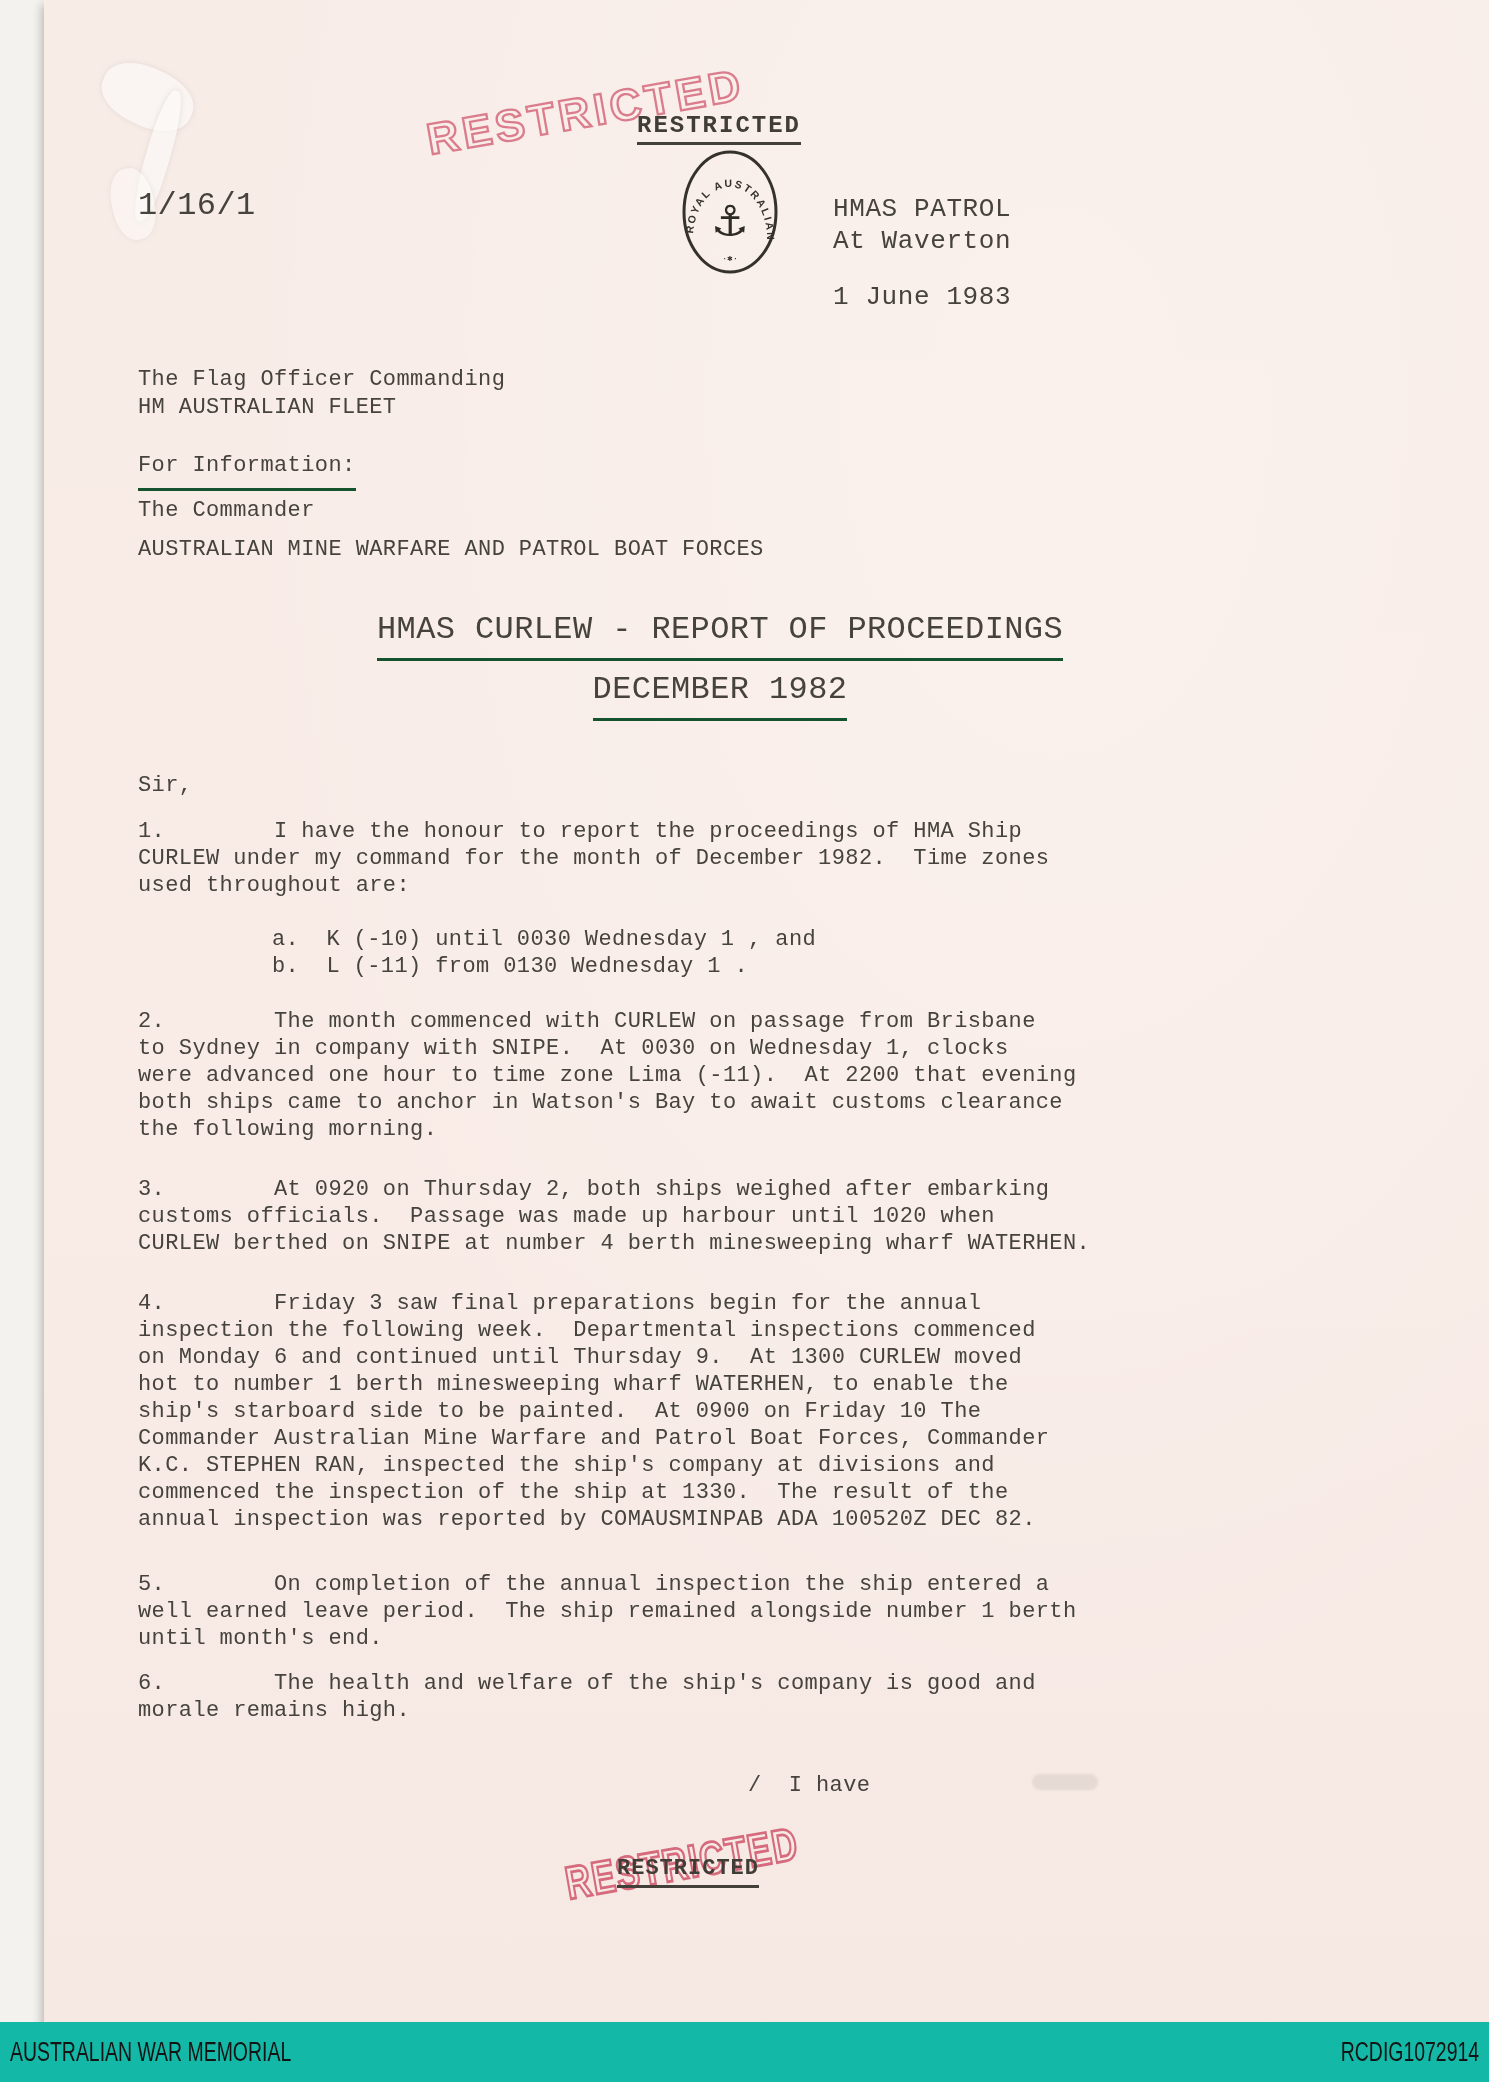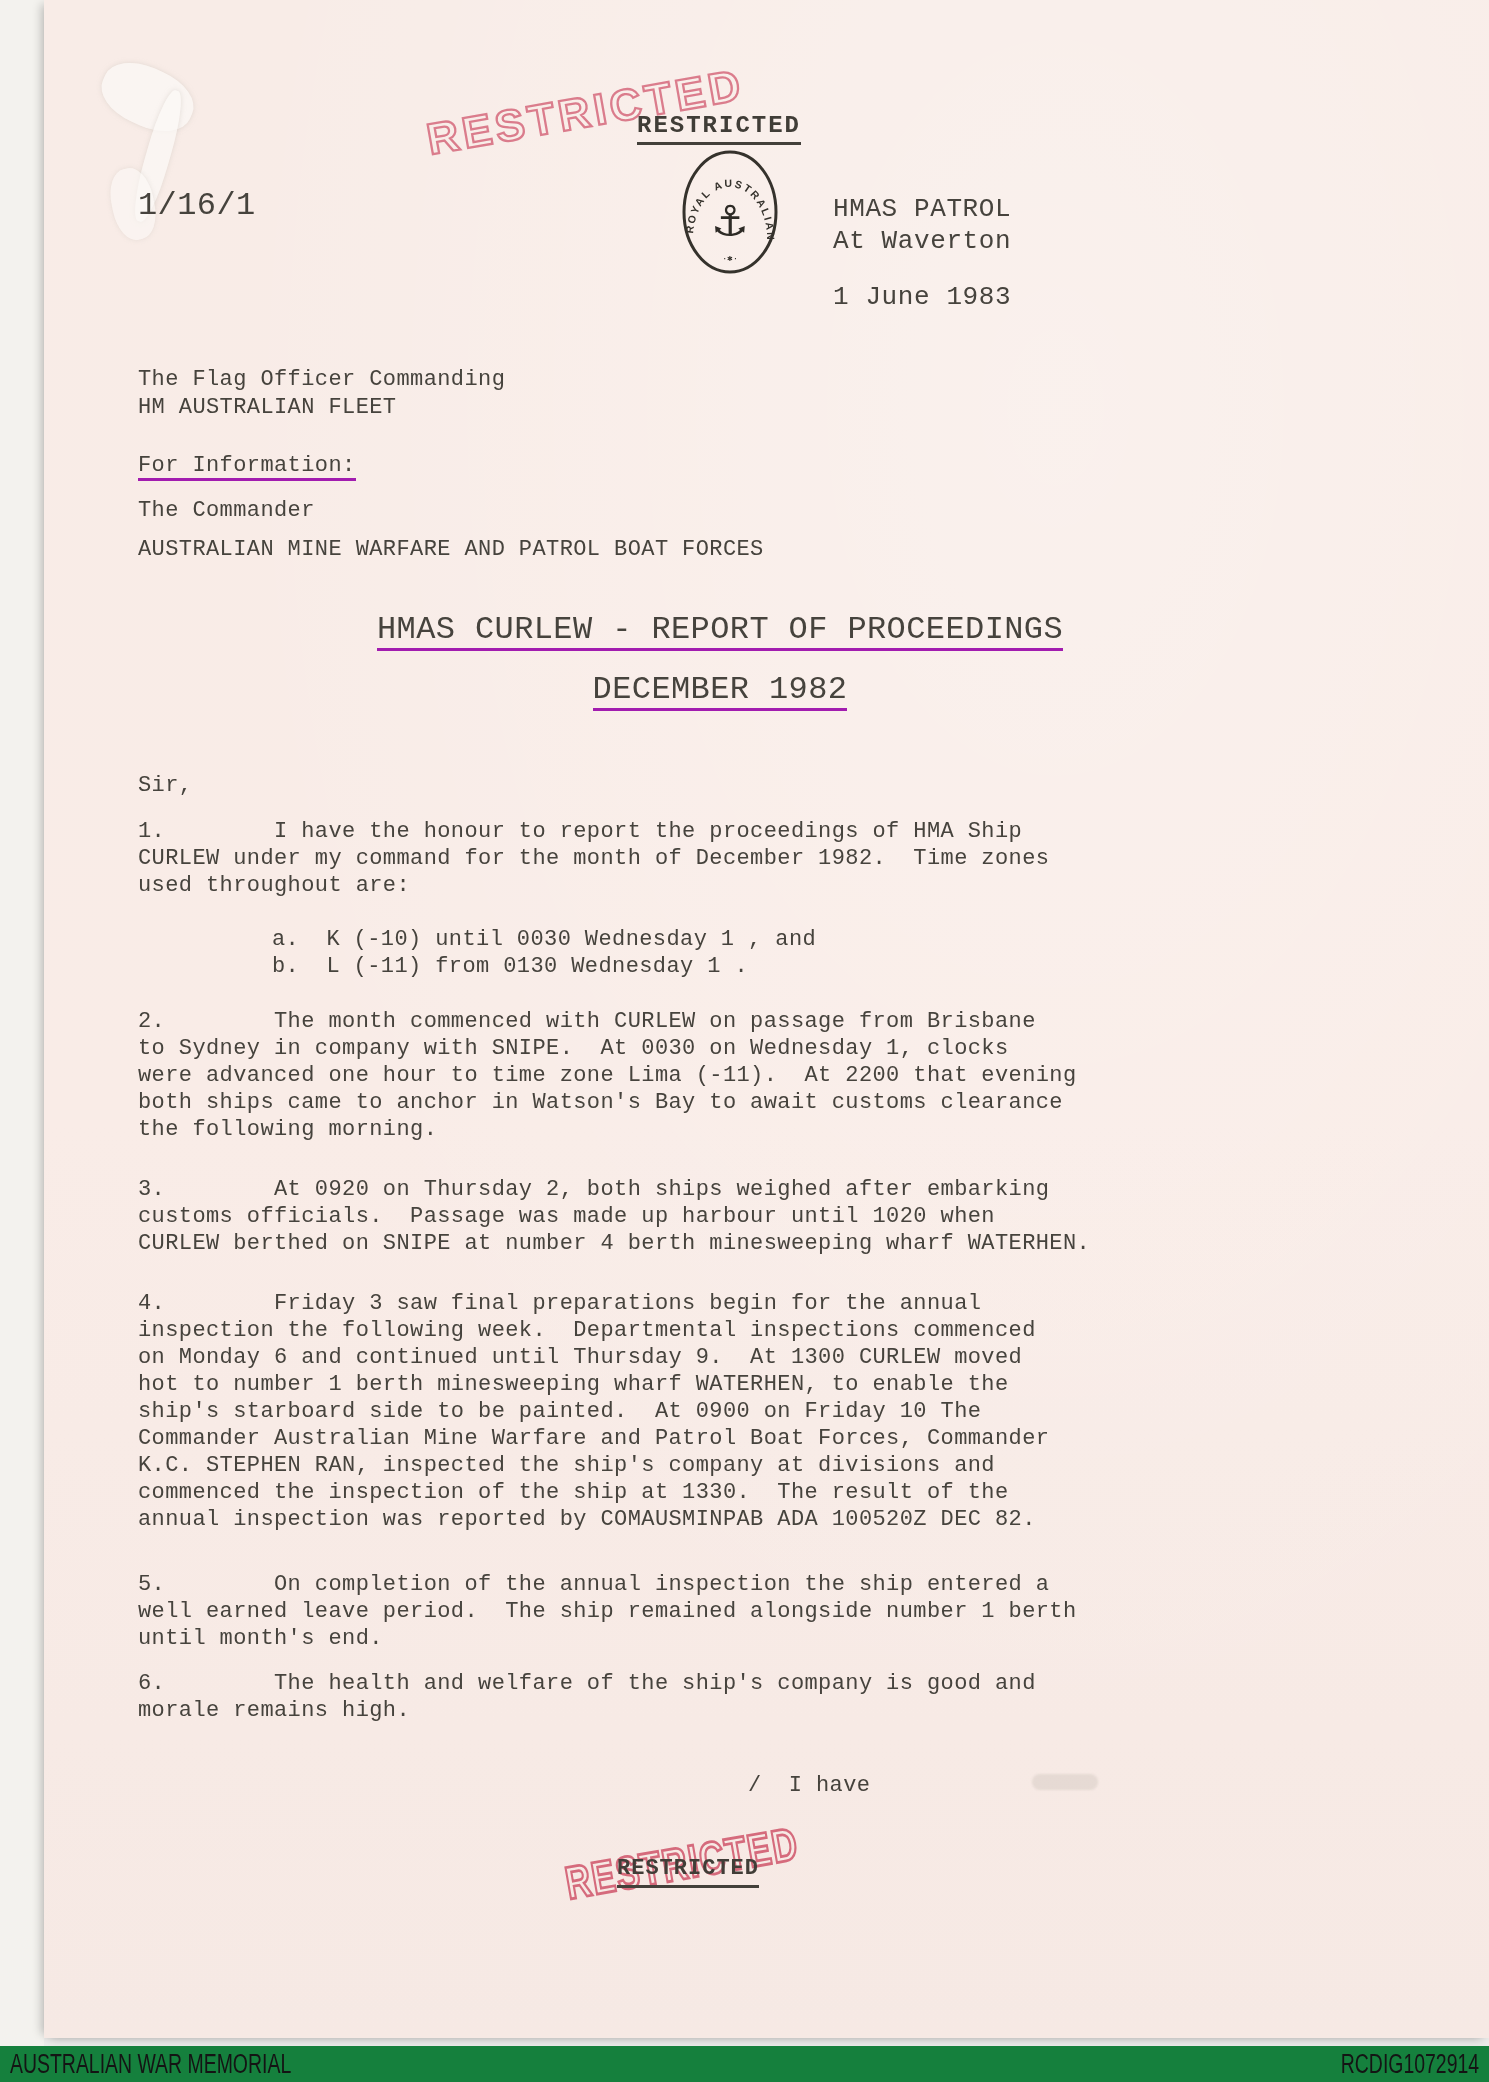--- a/index.html
+++ b/index.html
@@ -8,43 +8,43 @@
   .edge-strip{position:absolute;left:0;top:0;width:44px;height:2082px;background:#f3f2ee;}
   .paper{position:absolute;left:44px;top:0;right:0;height:2038px;
          background:
            radial-gradient(ellipse at 70% 20%, rgba(255,255,255,0.25), rgba(0,0,0,0) 60%),
            linear-gradient(180deg,#f8ece7 0%,#f9ece7 55%,#f6e9e4 100%);
          box-shadow:-7px 0 9px -4px rgba(0,0,0,0.20), 0 6px 10px -6px rgba(0,0,0,0.25);}
   .typed{position:absolute;color:#46433d;white-space:pre;}
   .fs22{font-size:22px;letter-spacing:0.4px;line-height:27px;}
   .fs24{font-size:32px;letter-spacing:0.4px;line-height:28px;text-align:center;}
   .fs26{font-size:26px;letter-spacing:0.6px;line-height:30px;}
-  .u{border-bottom:3px solid #a21caf;padding-bottom:0;}
+  .u{border-bottom:3px solid #14532d;padding-bottom:10px;}
   .center-band{position:absolute;left:138px;width:1164px;text-align:center;}
   .stamp{position:absolute;font-family:"Liberation Sans",sans-serif;font-weight:700;
          color:transparent;-webkit-text-stroke:2.3px rgba(207,81,104,0.72);white-space:nowrap;}
   .stamp-top{left:425px;top:87px;font-size:44px;letter-spacing:4px;transform:rotate(-10deg);}
   .stamp-bottom{left:525px;top:1836px;font-size:46px;letter-spacing:2px;
                 -webkit-text-stroke:2.8px rgba(204,70,95,0.78);
                 transform:rotate(-10deg) scaleX(0.75);}
   .typed-class{position:absolute;color:#403d37;font-weight:bold;}
   .typed-class-top{left:637px;top:112px;font-size:24px;letter-spacing:2px;
                    border-bottom:3px solid #43403a;padding-bottom:3px;}
   .typed-class-bottom{left:617px;top:1856px;font-size:22px;letter-spacing:1px;
                       border-bottom:3px solid #43403a;padding-bottom:4px;}
   .seal{position:absolute;left:680px;top:148px;}
   .damage{position:absolute;background:rgba(251,248,245,0.75);border-radius:45%;
           box-shadow:0 0 5px rgba(205,198,192,0.55);}
   .d1{left:100px;top:68px;width:95px;height:58px;transform:rotate(24deg);}
   .d2{left:146px;top:88px;width:24px;height:136px;transform:rotate(16deg);}
   .d3{left:112px;top:168px;width:42px;height:72px;transform:rotate(-12deg);opacity:.8;}
   .smudge{position:absolute;left:1032px;top:1774px;width:66px;height:16px;
           background:rgba(140,134,126,0.16);border-radius:8px;filter:blur(1px);}
-  .footer-bar{position:absolute;left:0;right:0;bottom:0;height:36px;background:#15803d;
-              display:flex;justify-content:space-between;align-items:center;padding:0 10px;
+  .footer-bar{position:absolute;left:0;right:0;bottom:0;height:36px;background:#14b8a6;
+              display:flex;justify-content:space-between;align-items:center;padding:12px 10px;
               font-family:"Liberation Sans",sans-serif;color:#141414;font-size:27px;}
   .condense-l{display:inline-block;transform:scaleX(0.72);transform-origin:left center;white-space:nowrap;}
   .condense-r{display:inline-block;transform:scaleX(0.72);transform-origin:right center;white-space:nowrap;}
 </style>
 </head>
 <body>
 
 <div id="page">
   <div class="edge-strip"></div>
   <div class="paper"></div>

